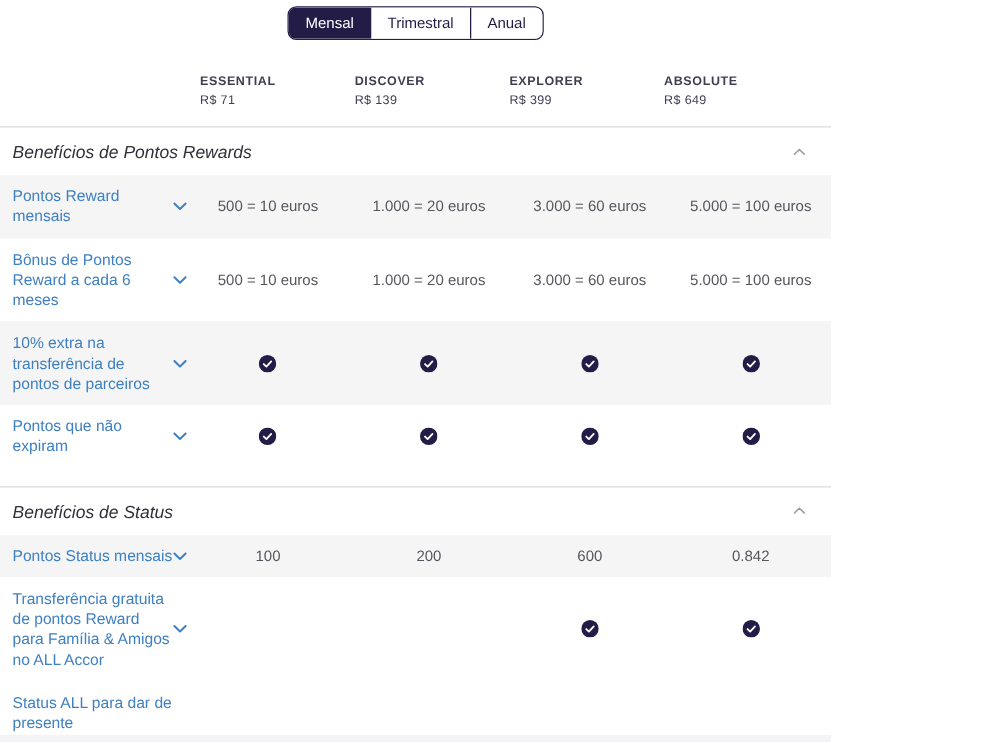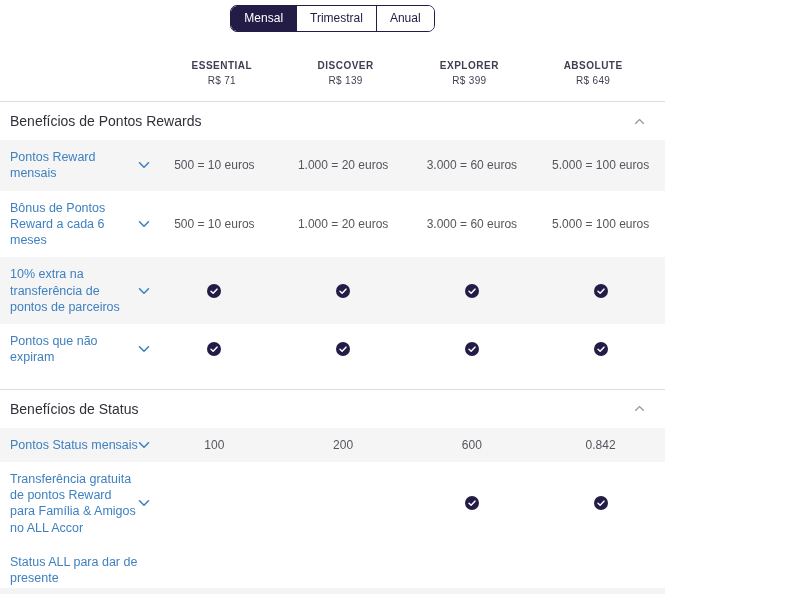--- a/index.html
+++ b/index.html
@@ -15,29 +15,29 @@
     color:#221c46;padding:6px 13px;cursor:pointer;line-height:1.1;
   }
   .toggle-group button + button{border-left:1.5px solid #221c46;}
   .toggle-group button.selected{background:#221c46;color:#fff;}
 
   
   .grid{display:grid;grid-template-columns:150px repeat(4,1fr);align-items:center;padding:0 10px;}
 
   
   .plans-header{margin-top:28px;}
-  .plan-cell{text-align:center;line-height:1.25;}
+  .plan-cell{line-height:1.25;}
   .plan-name{font-size:10px;font-weight:700;letter-spacing:.5px;color:#3f3f52;text-transform:uppercase;}
   .plan-price{font-size:10px;font-weight:400;letter-spacing:.3px;color:#3f3f52;margin-top:2px;}
 
   
   .section-header{
     margin-top:14px;border-top:1px solid #dcdcdc;height:38px;
     display:flex;align-items:center;justify-content:space-between;
-    padding:0 20px 0 10px;cursor:pointer;background:#fff;
+    padding:0 20px 0 10px;cursor:pointer;background:#fff;font-style:italic;
   }
   .section-title{font-size:14px;color:#30303a;}
   .chev-up{display:inline-flex;align-items:center;}
 
   
   .row{min-height:34px;padding:9px 0;box-sizing:border-box;background:#fff;}
   .row.shaded{background:#f5f5f5;}
   .label-cell{display:flex;align-items:center;padding-left:10px;cursor:pointer;}
   .plans-header .label-cell{cursor:default;}
   .label-text{font-size:12.5px;line-height:1.3;color:#3f80c1;max-width:142px;}

